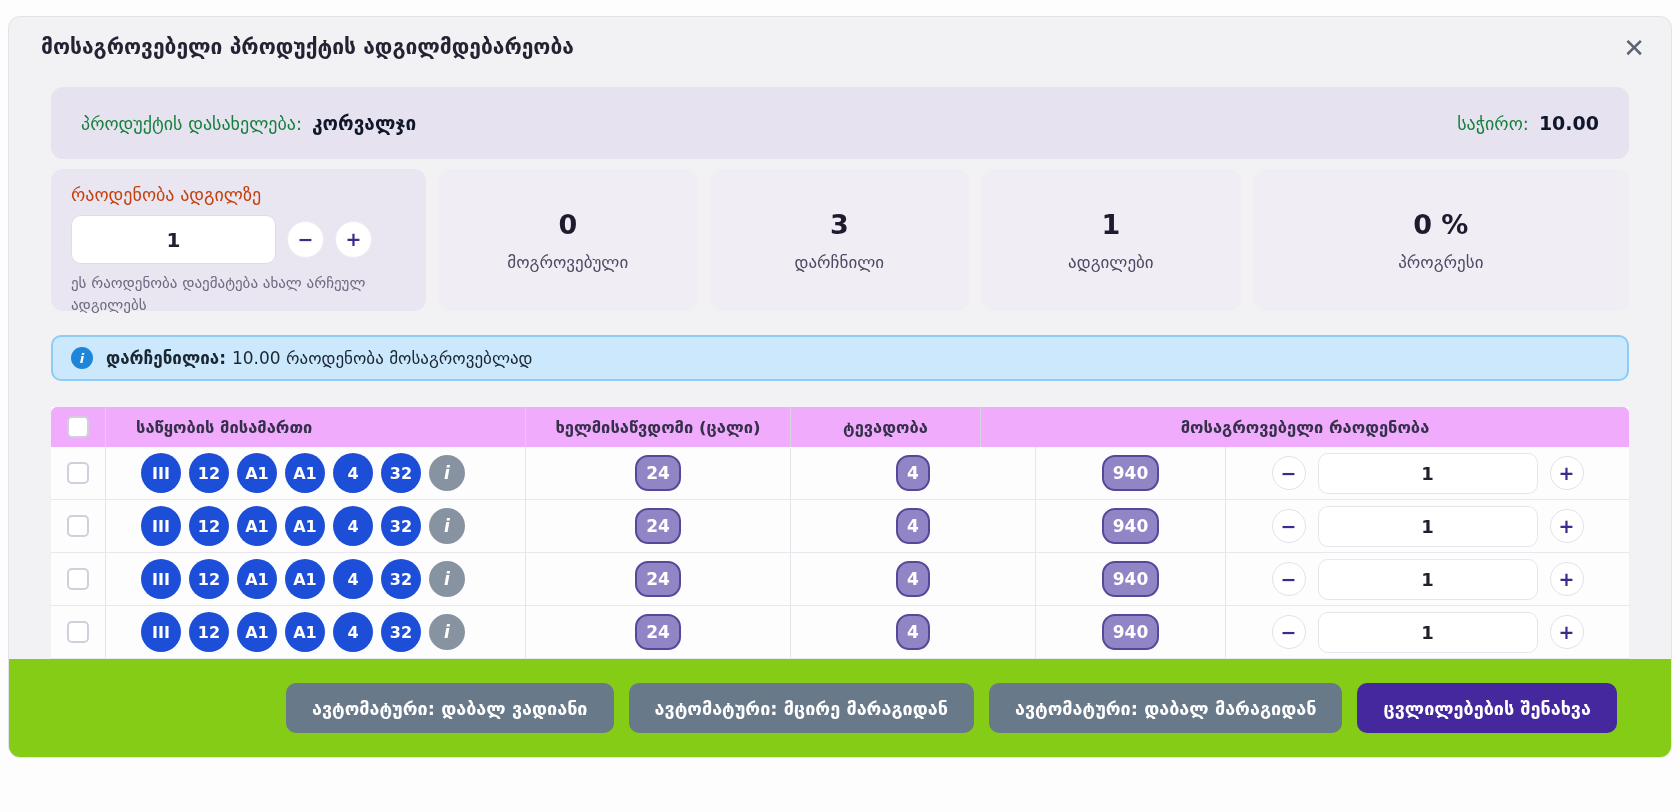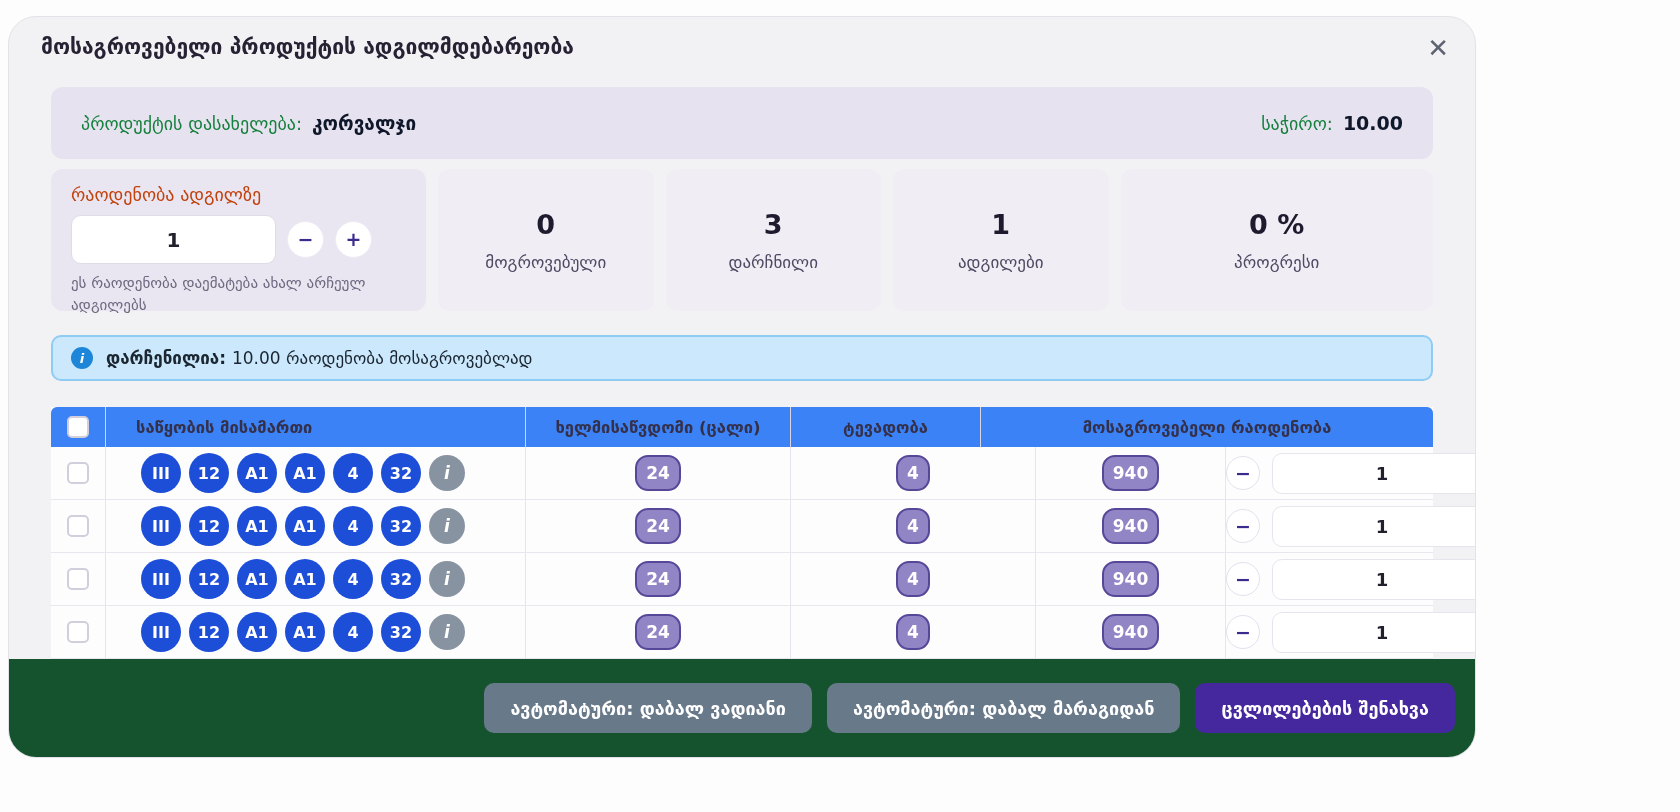--- a/index.html
+++ b/index.html
@@ -1,20 +1,20 @@
 <!DOCTYPE html>
 <html><head>
 <meta charset="utf-8">
 <style>
   * { margin:0; padding:0; box-sizing:border-box; }
   html,body { width:1680px; height:812px; overflow:hidden; background:#fdfdfe;
     font-family:"DejaVu Sans", sans-serif; }
   .modal {
-    position:absolute; left:8px; top:16px; width:1468px; height:742px;
-    background:#f2f1f4; border:1px solid #e4e2e8; border-radius:28px;
+    position:absolute; left:8px; top:16px; width:1664px; height:742px;
+    background:#f2f1f4; border:1px solid #e4e2e8; border-radius:12px;
     overflow:hidden;
   }
   .modal-header {
     display:flex; justify-content:space-between; align-items:flex-start;
     padding:18px 26px 0 32px;
   }
   .modal-title { font-size:21px; font-weight:bold; color:#262233; }
   .close-btn { font-size:26px; font-weight:bold; color:#5c6472; background:none; border:none;
     cursor:pointer; line-height:1; font-family:inherit; }
   .content { padding:0 42px; }
@@ -59,21 +59,21 @@
   .info-icon {
     width:22px; height:22px; border-radius:50%; background:#1e86d8; color:#fff;
     font-size:13px; font-weight:bold; display:flex; align-items:center; justify-content:center;
     flex:none; font-style:italic;
   }
   .banner-text { font-size:17px; color:#1b2631; }
   .banner-text b { margin-right:6px; }
 
   .table { margin-top:26px; background:#fff; }
   .thead {
-    display:flex; height:40px; background:#3b82f6; align-items:center;
+    display:flex; height:40px; background:#f0abfc; align-items:center;
     border-radius:6px 6px 0 0; font-weight:bold; font-size:16.5px; color:#35304a;
   }
   .trow {
     display:flex; height:53px; background:#fdfdfe; align-items:center;
     border-bottom:1px solid #e9e6ee;
   }
   .cell { height:100%; display:flex; align-items:center; justify-content:center;
     border-right:1px solid #e7e4ed; }
   .thead .cell { border-right:1px solid #d7d3e0; }
   .cell:last-child { border-right:none; }
@@ -108,22 +108,22 @@
   .pill.narrow { min-width:34px; }
 
   .row-stepper { display:flex; align-items:center; gap:12px; }
   .row-stepper .circle-btn { width:34px; height:34px; border:1px solid #e4e0ee; }
   .row-qty-input {
     width:220px; height:41px; background:#fff; border:1px solid #e7e4ee; border-radius:10px;
     text-align:center; font-size:18px; font-weight:bold; color:#23202e; font-family:inherit;
   }
 
   .footer {
-    position:absolute; left:0; right:0; bottom:0; height:98px; background:#14532d;
-    display:flex; justify-content:flex-end; align-items:center; gap:15px; padding:0 20px;
+    position:absolute; left:0; right:0; bottom:0; height:98px; background:#84cc16;
+    display:flex; justify-content:flex-end; align-items:center; gap:15px; padding:0 54px;
   }
   .btn {
     height:50px; border-radius:10px; padding:0 26px; font-weight:bold; font-size:18px;
     color:#fff; border:none; cursor:pointer; font-family:inherit;
   }
   .btn.secondary { background:#68798a; }
   .btn.primary { background:#46289e; }
 </style>
 </head>
 <body>
@@ -328,17 +328,18 @@
       </div>
     </div>
   </div>
 </div>
     </div>
 
   </div>
 
   <div class="footer">
     <button class="btn secondary">ავტომატური: დაბალ ვადიანი</button>
+    <button class="btn secondary">ავტომატური: მცირე მარაგიდან</button>
     <button class="btn secondary">ავტომატური: დაბალ მარაგიდან</button>
     <button class="btn primary">ცვლილებების შენახვა</button>
   </div>
 
 </div>
 
 </body></html>

